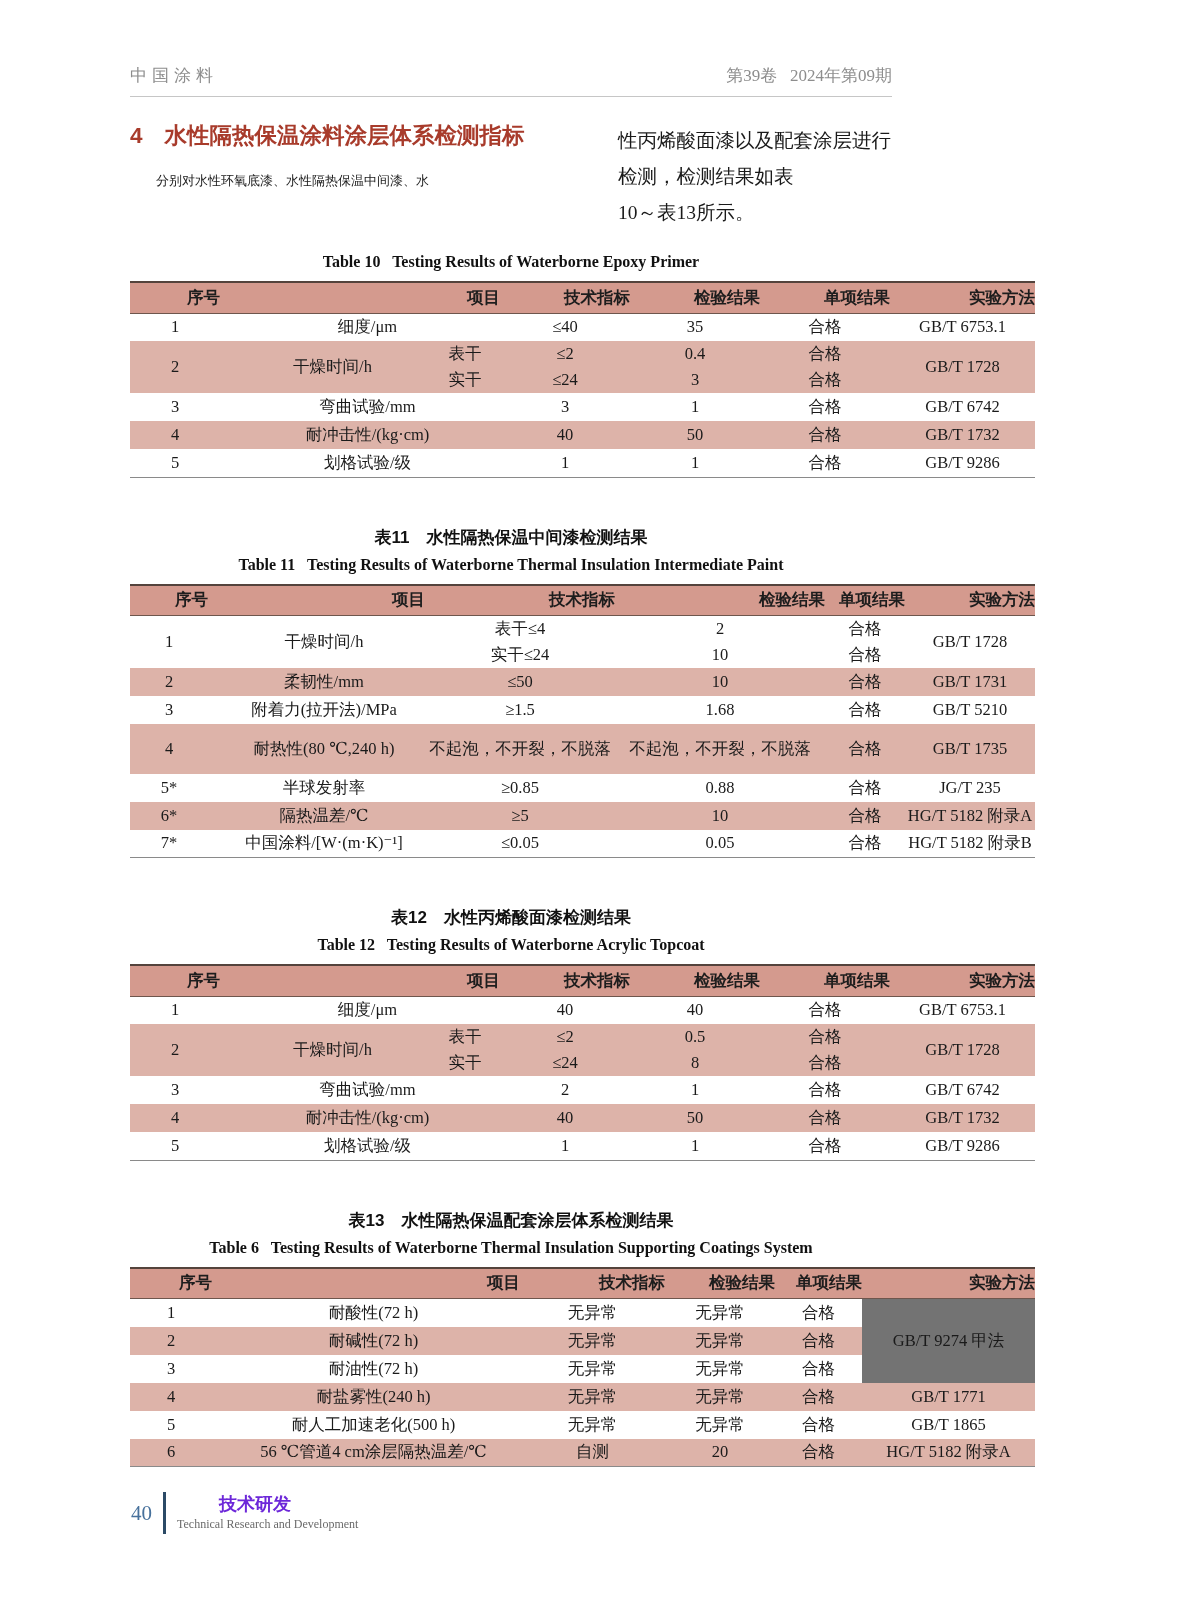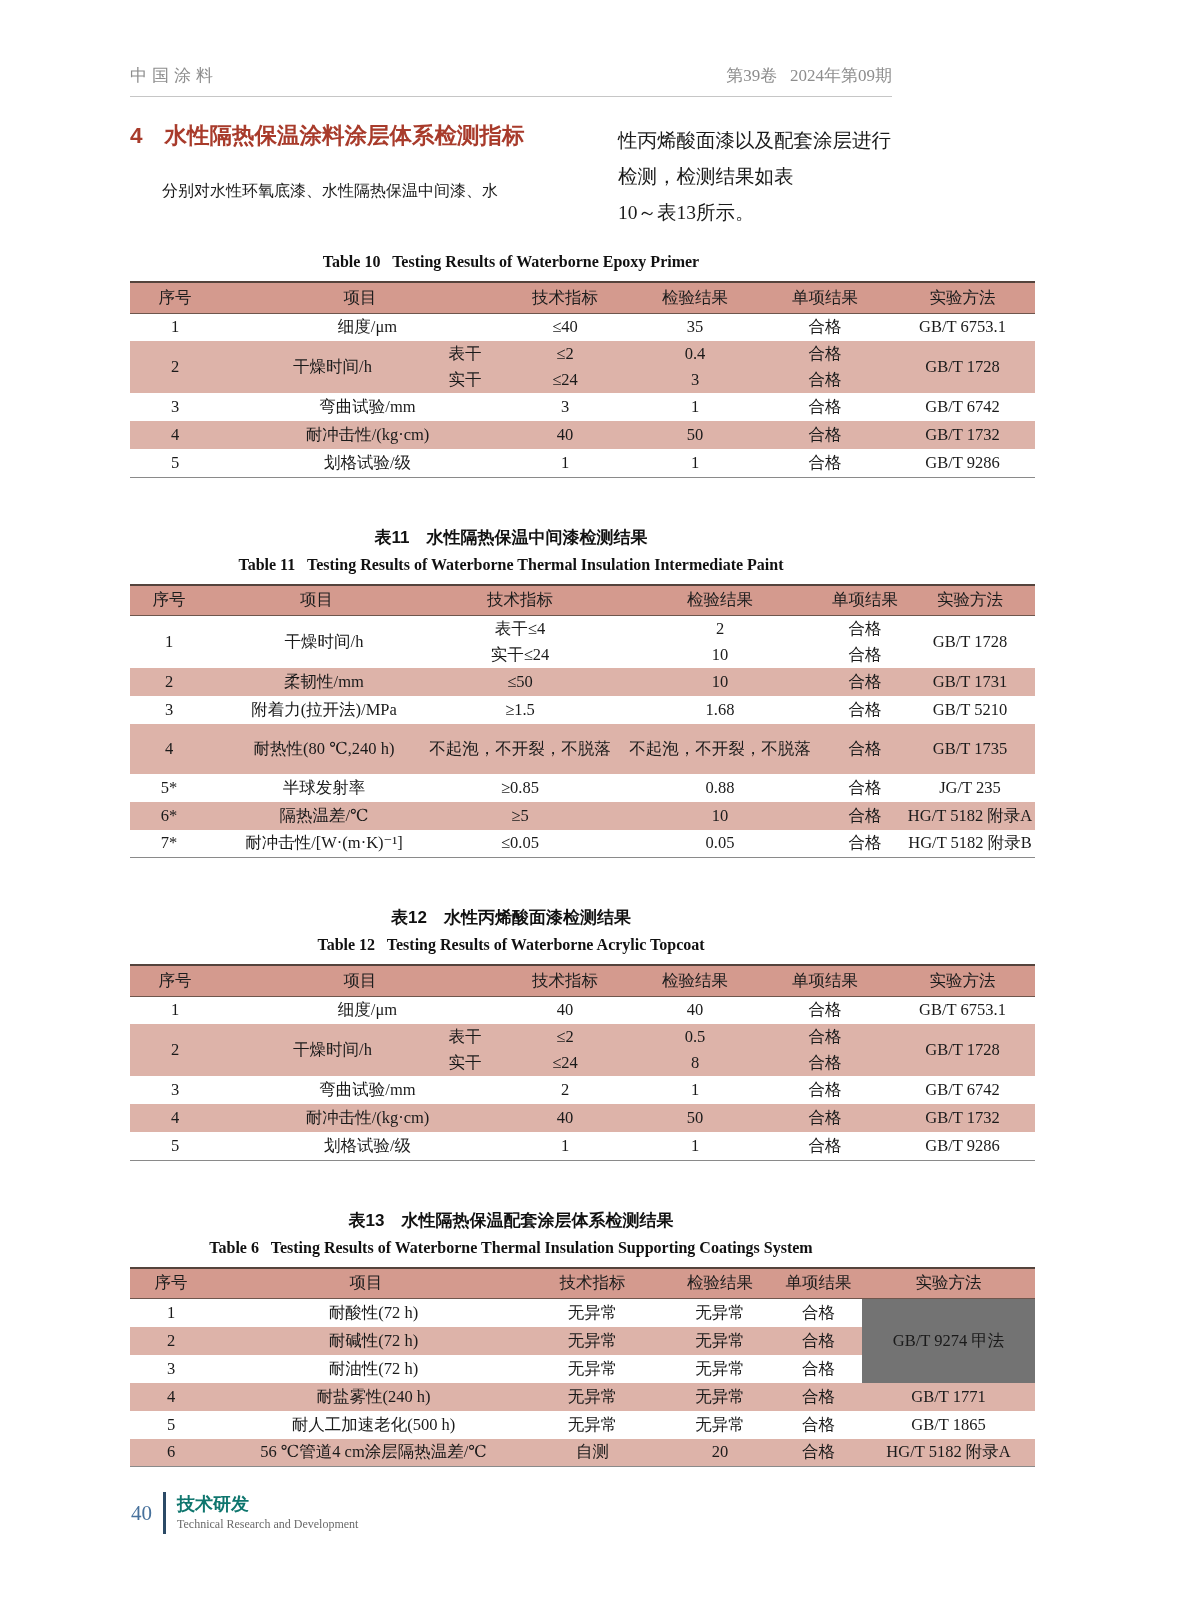--- a/index.html
+++ b/index.html
@@ -23,21 +23,21 @@
   .issue-info { white-space:pre; }
 
   
   .intro { display:flex; gap:36px; margin-top:24px; }
   .intro-left { width:452px; }
   .intro-right { flex:1; font-size:19.5px; line-height:36px; padding-top:2px; }
   .section-heading {
     font-family:"Liberation Sans", sans-serif; font-weight:bold;
     font-size:22.5px; color:#a83b2b; display:flex; gap:22px; line-height:30px;
   }
-  .intro-para { font-size:16px; margin-top:24px; text-indent:2em; line-height:32px; }
+  .intro-para { font-size:13px; margin-top:14px; text-indent:2em; line-height:32px; }
 
   
   .tbl-block { margin-top:22px; }
   .tbl-block.gap-lg { margin-top:48px; }
   .tbl-title-cn {
     text-align:center; white-space:pre;
     font-family:"Liberation Sans", sans-serif; font-weight:bold;
     font-size:17px; color:#111;
   }
   .tbl-title-en {
@@ -45,22 +45,22 @@
     font-size:16px; margin-top:7px; color:#111;
   }
   table {
     width:905px; table-layout:fixed; border-collapse:collapse;
     margin-top:10px; font-size:16.5px;
     border-top:2.5px solid #54433c;
     border-bottom:1.5px solid #8a8a8a;
   }
   thead tr { background:#d49a8e; }
   thead th {
-    font-weight:normal; padding:0; height:31px;
-    border-bottom:1.5px solid #6e564d; text-align:center; color:#1d1d1d;
+    font-weight:bold; padding:0; height:31px;
+    border-bottom:1.5px solid #6e564d; text-align:right; color:#1d1d1d;
   }
   td { padding:0; height:28px; text-align:center; white-space:nowrap; }
   td.item { text-align:center; padding-left:15px; }
   tr.stripe { background:#ddb3a9; }
   tr.subrow td { height:26px; }
   tr.tall td { height:50px; }
   td.merged { background:#737373; }
 
   .tbl-note {
     color:#b33a28; font-size:15.5px; margin-top:11px; padding-left:30px;
@@ -68,21 +68,21 @@
 
   
   .footer {
     position:absolute; left:131px; top:1492px;
     display:flex; align-items:center; gap:11px;
   }
   .page-no { font-size:21px; color:#47719c; }
   .footer-bar { width:3px; height:42px; background:#2b4a66; display:inline-block; }
   .footer-col-cn {
     font-family:"Liberation Sans", sans-serif; font-weight:bold;
-    font-size:18px; color:#0f766e; line-height:20px;
+    font-size:18px; color:#6d28d9; line-height:20px;margin-left:42px;
   }
   .footer-col-en { font-size:12px; color:#6a6a6a; margin-top:3px; }
 </style>
 </head>
 <body>
 
 <div class="page">
 
   <div class="page-header">
     <span class="journal-name">中国涂料</span>
@@ -248,21 +248,21 @@
         <tr class="stripe">
           <td>6*</td>
           <td class="item">隔热温差/℃</td>
           <td>≥5</td>
           <td>10</td>
           <td>合格</td>
           <td>HG/T 5182 附录A</td>
         </tr>
         <tr>
           <td>7*</td>
-          <td class="item">耐冲击性/[W·(m·K)⁻¹]</td>
+          <td class="item">中国涂料/[W·(m·K)⁻¹]</td>
           <td>≤0.05</td>
           <td>0.05</td>
           <td>合格</td>
           <td>HG/T 5182 附录B</td>
         </tr>
       </tbody>
     </table>
   </section>
 
   <section class="tbl-block gap-lg">

